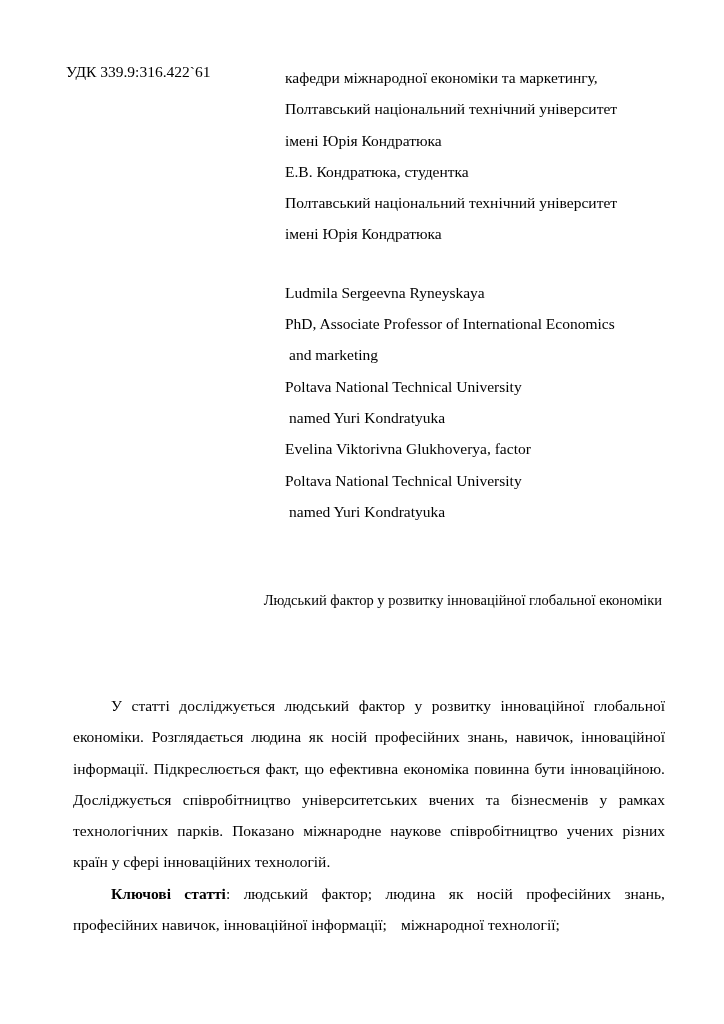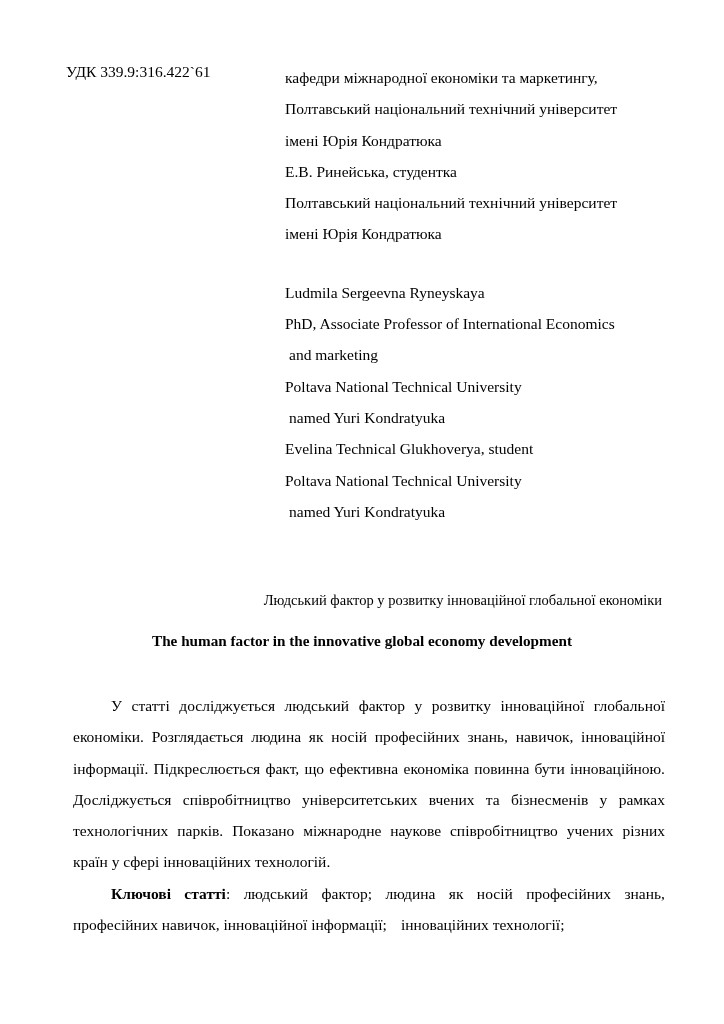--- a/index.html
+++ b/index.html
@@ -119,40 +119,39 @@
 
   <div class="header-row">
 
     <div class="udc">УДК 339.9:316.422`61</div>
 
     <div class="author-block">
 
       <div class="author-line">кафедри міжнародної економіки та маркетингу,</div>
       <div class="author-line">Полтавський національний технічний університет</div>
       <div class="author-line">імені Юрія Кондратюка</div>
-      <div class="author-line">Е.В. Ринейська, студентка</div>
+      <div class="author-line">Е.В. Кондратюка, студентка</div>
       <div class="author-line">Полтавський національний технічний університет</div>
       <div class="author-line">імені Юрія Кондратюка</div>
 
       <div class="block-gap"></div>
 
       <div class="author-line">Ludmila Sergeevna Ryneyskaya</div>
       <div class="author-line">PhD, Associate Professor of International Economics</div>
       <div class="author-line indent"> and marketing</div>
       <div class="author-line">Poltava National Technical University</div>
       <div class="author-line indent"> named Yuri Kondratyuka</div>
-      <div class="author-line">Evelina Technical Glukhoverya, student</div>
+      <div class="author-line">Evelina Viktorivna Glukhoverya, factor</div>
       <div class="author-line">Poltava National Technical University</div>
       <div class="author-line indent"> named Yuri Kondratyuka</div>
 
     </div>
   </div>
 
   <div class="title-ua">Людський фактор у розвитку інноваційної глобальної економіки</div>
 
-  <div class="title-en">The human factor in the innovative global economy development</div>
 
   <div class="abstract">
     <p>У статті досліджується людський фактор у розвитку інноваційної глобальної економіки. Розглядається людина як носій професійних знань, навичок, інноваційної інформації. Підкреслюється факт, що ефективна економіка повинна бути інноваційною. Досліджується співробітництво університетських вчених та бізнесменів у рамках технологічних парків. Показано міжнародне наукове співробітництво учених різних країн у сфері інноваційних технологій.</p>
-    <p><span class="kw-label">Ключові статті</span><span>: людський фактор; людина як носій професійних знань, професійних навичок, інноваційної інформації;</span><span class="kw-gap"></span><span>інноваційних технології;</span></p>
+    <p><span class="kw-label">Ключові статті</span><span>: людський фактор; людина як носій професійних знань, професійних навичок, інноваційної інформації;</span><span class="kw-gap"></span><span>міжнародної технології;</span></p>
   </div>
 
 </div>
 
 </body></html>

